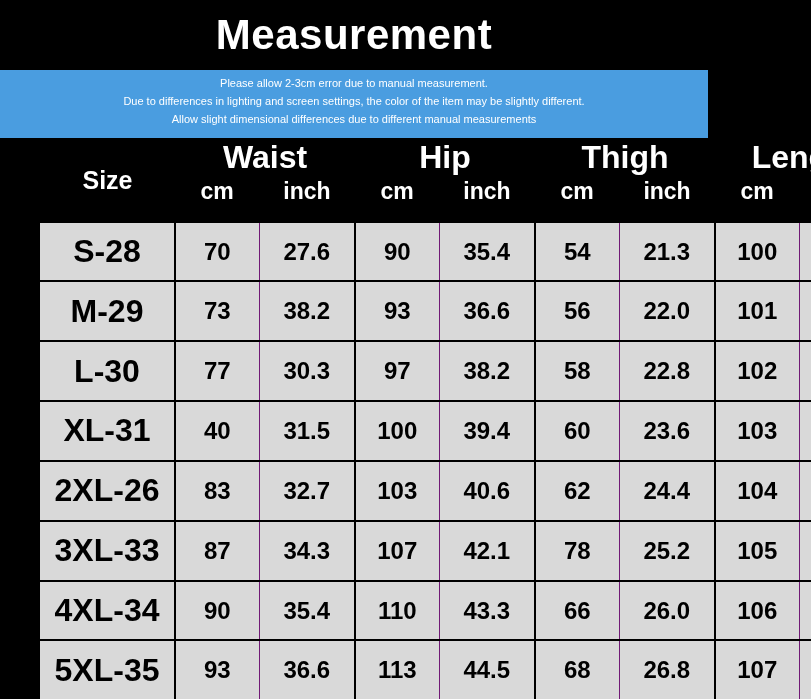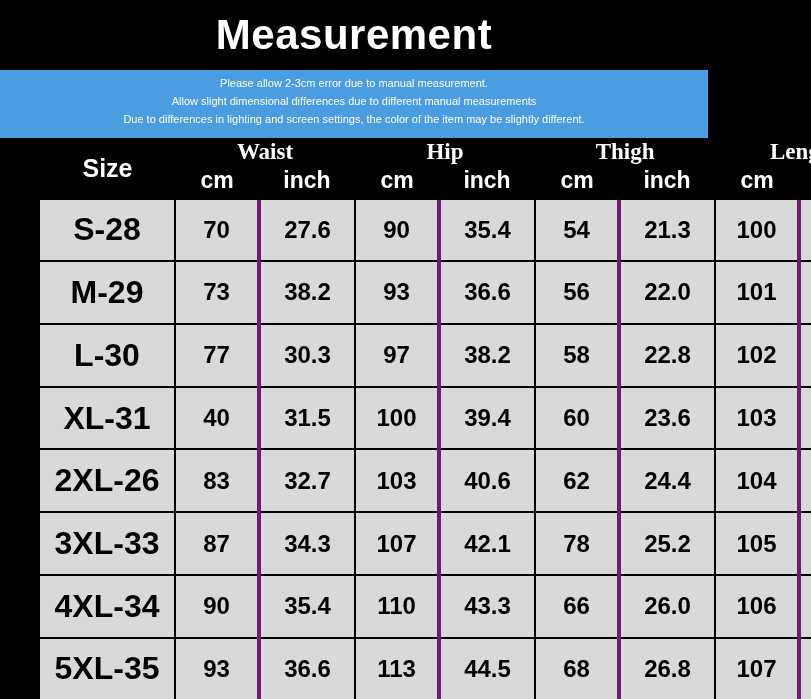--- a/index.html
+++ b/index.html
@@ -73,70 +73,69 @@
   
   thead th {
     background: #000000;
     color: #ffffff;
     border: none;
   }
   .hdr-size {
     font-size: 25px;
   }
   .hdr-group {
-    font-size: 23px;
+    font-size: 32px;
     padding-bottom: 2px;
-    font-family: Liberation Serif, serif;
   }
   .hdr-unit {
     font-size: 23px;
     padding-top: 0;
-    padding-bottom: 6px;
+    padding-bottom: 18px;
   }
   .grp-cell {
     border-bottom: none;
   }
   
   tbody td {
     background: #d9d9d9;
     color: #000000;
     font-size: 24px;
     border-bottom: 2px solid #000000;
     border-right: 2px solid #000000;
   }
   tbody tr td:last-child {
     border-right: none;
   }
   tbody tr:last-child td {
     border-bottom: none;
   }
   
   td.pair-left {
-    border-right: 4px solid #701a75;
+    border-right: 1px solid #701a75;
   }
   td.size-cell {
     font-size: 32px;
   }
   col.c-size { width: 135px; }
   col.c-cm   { width: 84px; }
   col.c-in   { width: 96px; }
 </style>
 </head>
 <body>
 
 <div class="sheet">
 
   <div class="title-bar">
     <span class="title">Measurement</span>
   </div>
 
   <div class="notice">
     <p>Please allow 2-3cm error due to manual measurement.</p>
+    <p>Due to differences in lighting and screen settings, the color of the item may be slightly different.</p>
     <p>Allow slight dimensional differences due to different manual measurements</p>
-    <p>Due to differences in lighting and screen settings, the color of the item may be slightly different.</p>
   </div>
 
   <div class="table-wrap">
     <table class="size-table">
       <colgroup>
         <col class="c-size">
         <col class="c-cm">
           <col class="c-in">
         <col class="c-cm">
           <col class="c-in">

